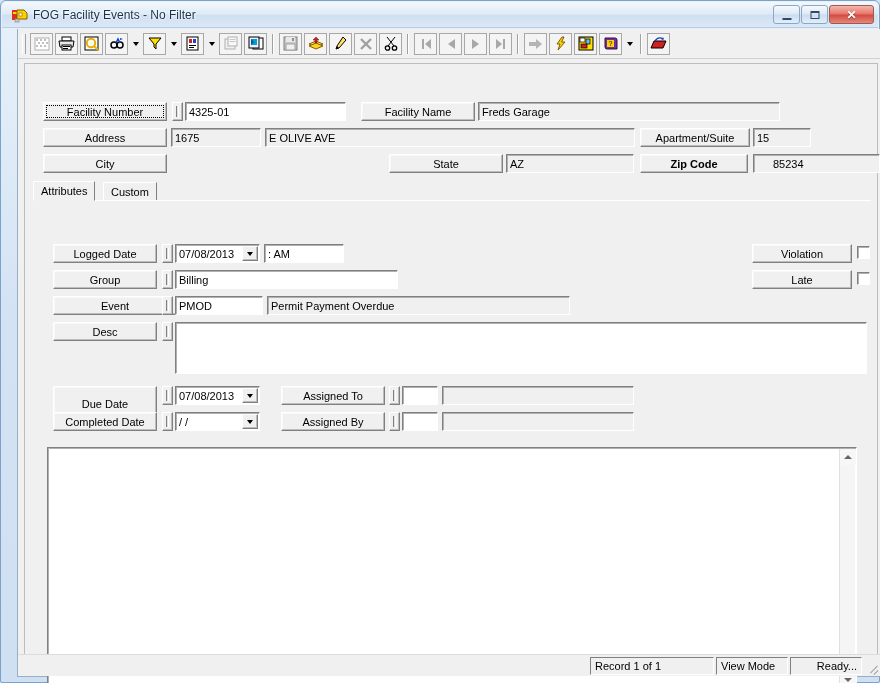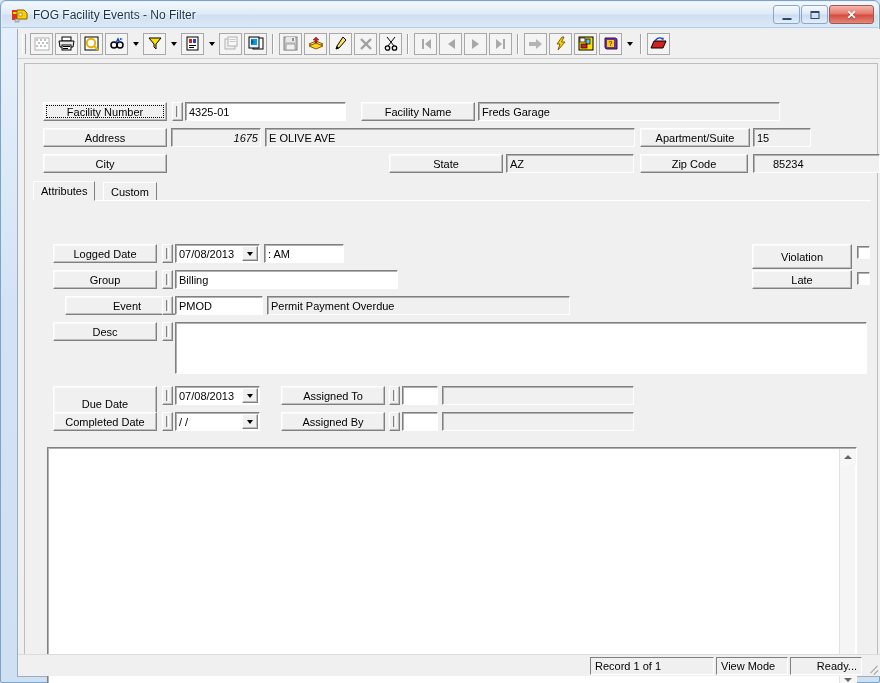--- a/index.html
+++ b/index.html
@@ -114,21 +114,21 @@
   .inp {
     background:#ffffff;
     border:1px solid;
     border-color:#808080 #ffffff #ffffff #808080;
     box-shadow: inset 1px 1px 0 #b0b0b0;
     font-size:11px; color:#000;
     display:flex; align-items:center;
     padding-left:3px; overflow:hidden; white-space:nowrap;
   }
   .inp.ro { background:#f0f0f0; }
-  .inp.num { justify-content:flex-end; padding-right:2px;font-style:italic; }
+  .inp.num { justify-content:flex-start; padding-right:22px; }
 
   
   .lookup {
     width:11px;
     background:#f0f0f0;
     border:1px solid;
     border-color:#ffffff #808080 #808080 #ffffff;
     box-shadow: inset -1px -1px 0 #bdbdbd;
     display:flex; align-items:center; justify-content:center;
     cursor:default;
@@ -475,21 +475,21 @@
 
       <div class="btn" style="position:absolute;left:18px;top:90px;width:124px;height:19px;">
         <span>City</span>
       </div>
       <div class="btn" style="position:absolute;left:364px;top:90px;width:114px;height:19px;">
         <span>State</span>
       </div>
       <div class="inp ro" style="position:absolute;left:481px;top:90px;width:128px;height:19px;">
         <span>AZ</span>
       </div>
-      <div class="btn" style="position:absolute;left:615px;top:90px;width:108px;height:19px;">
+      <div class="btn" style="position:absolute;left:615px;top:90px;width:108px;height:19px;font-weight:bold;">
         <span>Zip Code</span>
       </div>
       <div class="inp ro" style="position:absolute;left:728px;top:90px;width:127px;height:19px;padding-left:19px;">
         <span>85234</span>
       </div>
 
       <div class="tabstrip">
         <div class="tab active" style="left:0;">
           <span>Attributes</span>
         </div>
@@ -508,40 +508,40 @@
       <div class="inp combo" style="position:absolute;left:150px;top:180px;width:85px;height:19px;">
         <span>07/08/2013</span>
         <span class="cbtn">
             <span class="dd-arrow"></span>
           </span>
       </div>
       <div class="inp" style="position:absolute;left:239px;top:180px;width:80px;height:19px;">
         <span>:  AM</span>
       </div>
 
-      <div class="btn" style="position:absolute;left:727px;top:180px;width:100px;height:25px;">
+      <div class="btn" style="position:absolute;left:727px;top:180px;width:100px;height:19px;">
         <span>Violation</span>
       </div>
       <div class="cbox" style="position:absolute;left:832px;top:182px;"></div>
       <div class="btn" style="position:absolute;left:727px;top:206px;width:100px;height:19px;">
         <span>Late</span>
       </div>
       <div class="cbox" style="position:absolute;left:832px;top:208px;"></div>
 
       <div class="btn" style="position:absolute;left:28px;top:206px;width:104px;height:19px;">
         <span>Group</span>
       </div>
       <div class="lookup" style="position:absolute;left:137px;top:206px;height:19px;">
           <i></i>
         </div>
       <div class="inp" style="position:absolute;left:150px;top:206px;width:223px;height:19px;">
         <span>Billing</span>
       </div>
 
-      <div class="btn" style="position:absolute;left:40px;top:232px;width:124px;height:19px;">
+      <div class="btn" style="position:absolute;left:28px;top:232px;width:124px;height:19px;">
         <span>Event</span>
       </div>
       <div class="lookup" style="position:absolute;left:137px;top:232px;height:19px;">
           <i></i>
         </div>
       <div class="inp" style="position:absolute;left:150px;top:232px;width:88px;height:19px;">
         <span>PMOD</span>
       </div>
       <div class="inp ro" style="position:absolute;left:242px;top:232px;width:303px;height:19px;">
         <span>Permit Payment Overdue</span>

